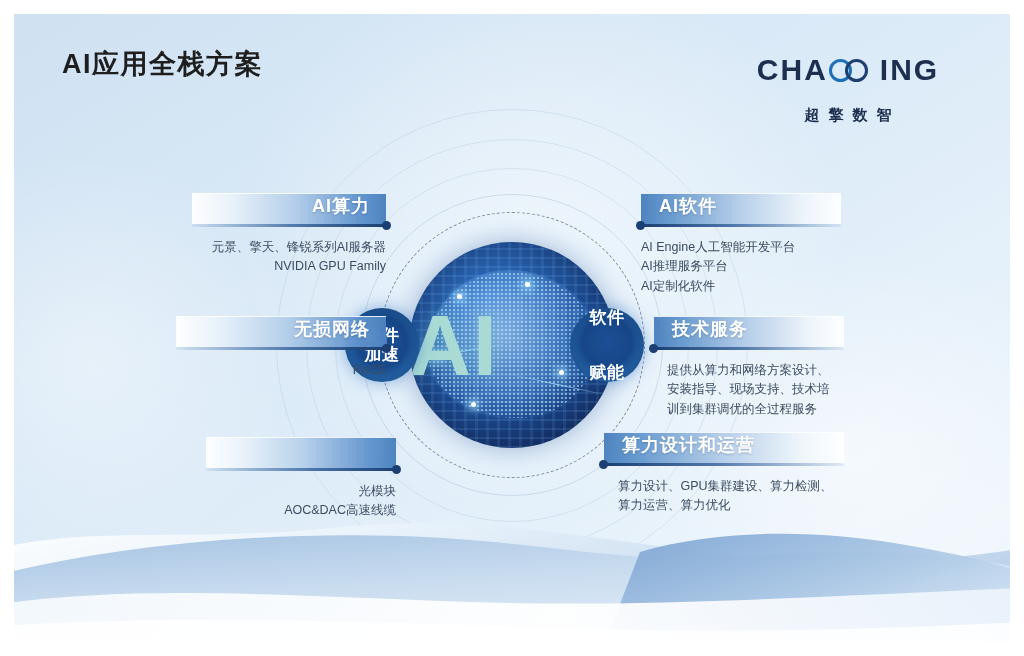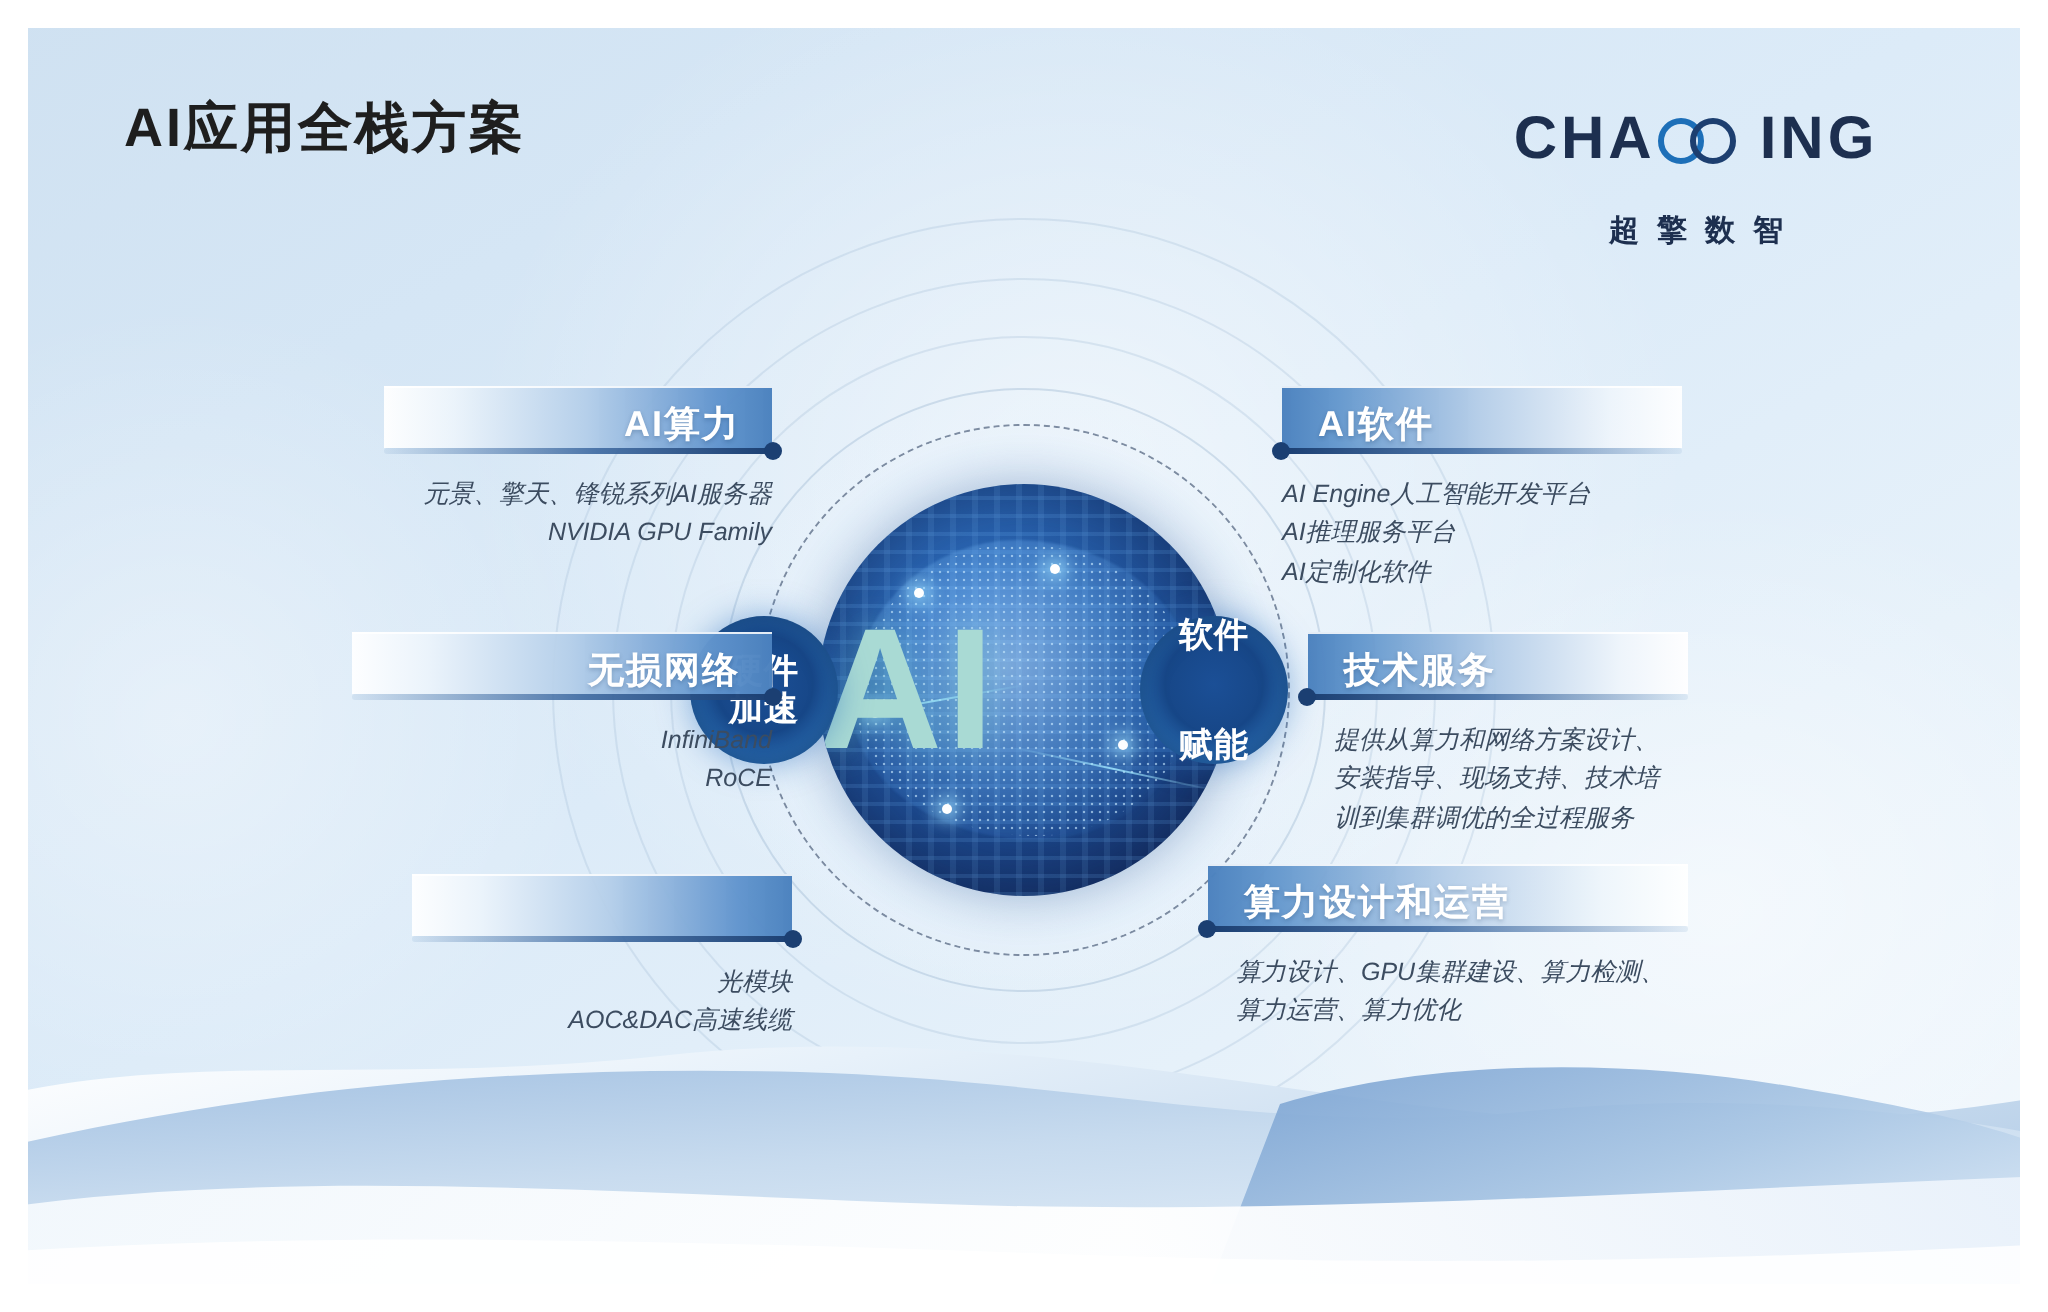--- a/index.html
+++ b/index.html
@@ -229,21 +229,21 @@
   }
   .badge.left  { left: 345px; top: 308px; }
   .badge.right { left: 570px; top: 308px; justify-content: space-between; }
 
   
   .item { position: absolute; }
   .bar {
     position: relative;
     height: 31px;
     display: flex;
-    align-items: flex-end;
+    align-items: flex-start;
     box-sizing: border-box;
   }
   .bar .bar-label {
     position: relative;
     z-index: 3;
     font-size: 18px;
     font-weight: bold;
     color: #ffffff;
     letter-spacing: 1px;
     white-space: nowrap;
@@ -296,21 +296,21 @@
   }
   .item.right .bar .dot { left: -5px; }
   .item.right .desc {
     margin-top: 14px;
     text-align: left;
     font-size: 12.5px;
     line-height: 1.55;
     color: #3c4c60;
   }
 
-  .desc-line { white-space: nowrap; font-style: italic; }
+  .desc-line { white-space: nowrap; }
 
   
   .dunes {
     position: absolute;
     left: 0; bottom: 0;
     width: 1024px; height: 160px;
     pointer-events: none;
   }
 </style>
 </head>
@@ -381,21 +381,20 @@
     </div>
   </div>
 
   <div class="item left" style="left:176px; top:316px; width:210px;">
     <div class="bar">
       <span class="bar-label">无损网络</span>
       <span class="underline"></span>
       <span class="dot"></span>
     </div>
     <div class="desc">
-      <div class="desc-line">InfiniBand</div>
       <div class="desc-line">RoCE</div>
     </div>
   </div>
 
   <div class="item left" style="left:206px; top:437px; width:190px;">
     <div class="bar">
       <span class="underline"></span>
       <span class="dot"></span>
     </div>
     <div class="desc">

